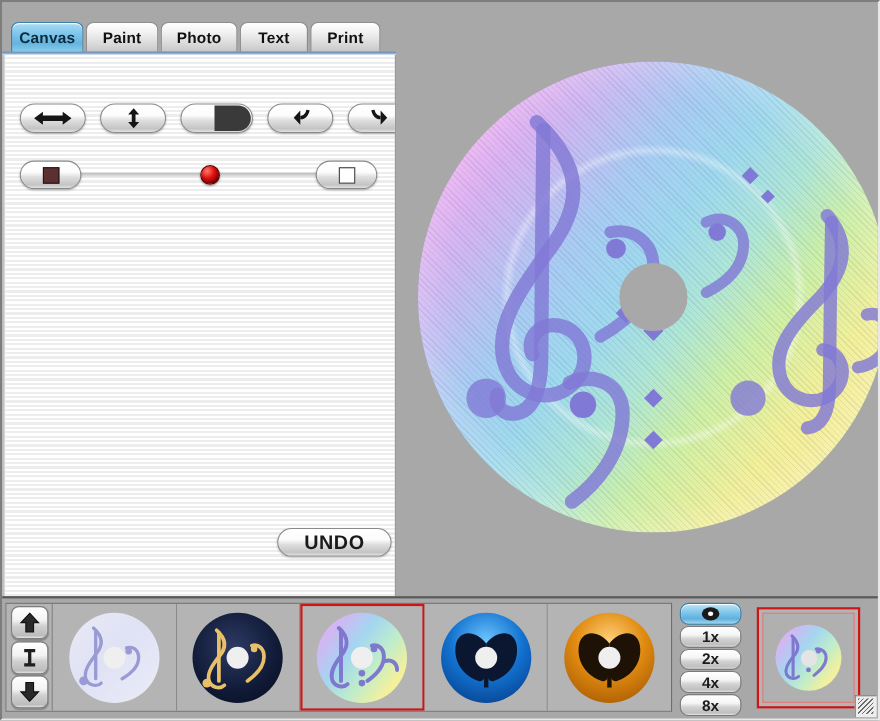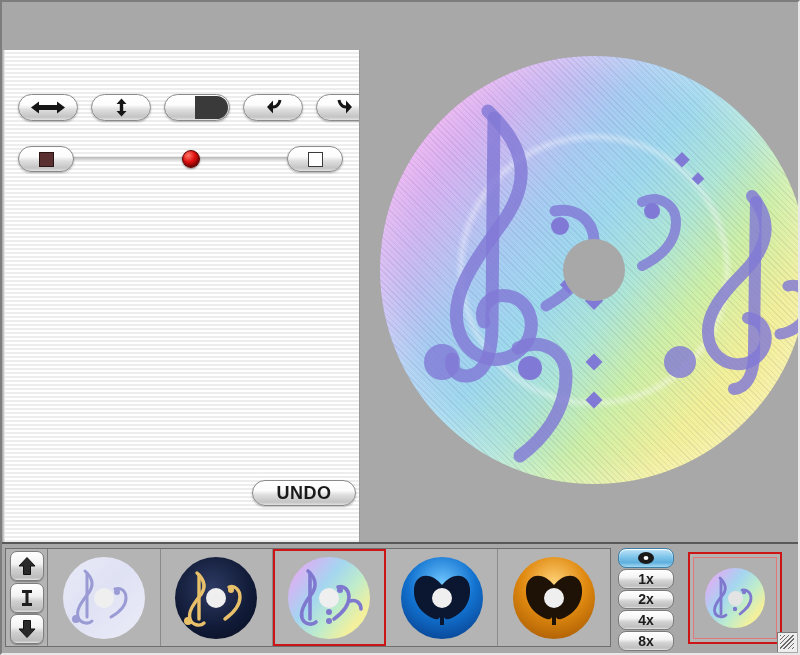--- a/index.html
+++ b/index.html
@@ -296,20 +296,38 @@
         #ededed 1px, #ededed 3px);
   }
 </style>
 </head>
 <body>
 
 <div id="app">
 
   <div class="top-strip"></div>
 
+  <div class="tabbar">
+    <div class="tab active" style="left:8px; width:66px;">
+      <span>Canvas</span>
+    </div>
+    <div class="tab" style="left:76px; width:66px;">
+      <span>Paint</span>
+    </div>
+    <div class="tab" style="left:144px; width:70px;">
+      <span>Photo</span>
+    </div>
+    <div class="tab" style="left:216px; width:62px;">
+      <span>Text</span>
+    </div>
+    <div class="tab" style="left:280px; width:64px;">
+      <span>Print</span>
+    </div>
+    <div class="tab-underline"></div>
+  </div>
 
   <div class="panel">
     <div class="panel-edge"></div>
 
     <div class="toolrow">
 
       <div class="pill toolbtn">
         <svg width="36" height="15" viewBox="0 0 36 15">
           <path d="M1 7.5 L9 1.5 L9 5 L27 5 L27 1.5 L35 7.5 L27 13.5 L27 10 L9 10 L9 13.5 Z" fill="#151515"></path>
         </svg>

